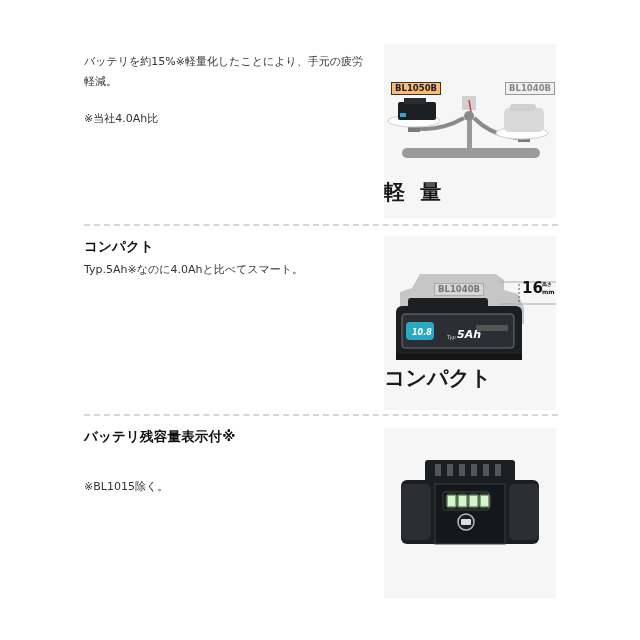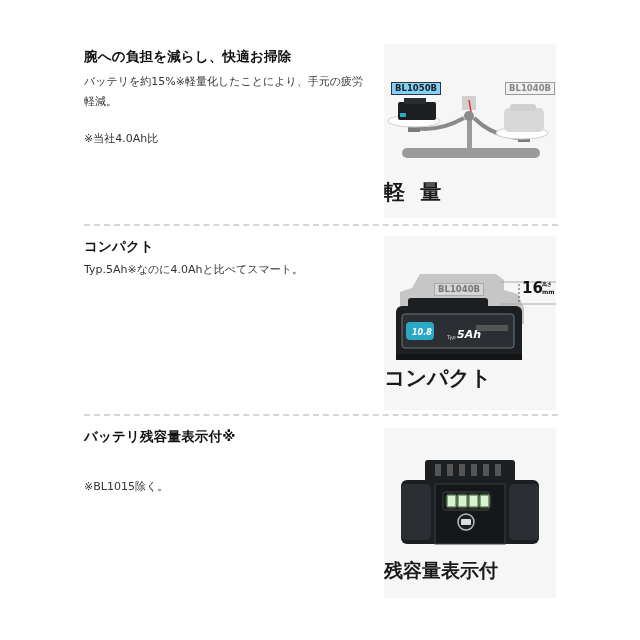--- a/index.html
+++ b/index.html
@@ -11,33 +11,32 @@
     .heading { font-size: 13.5px; font-weight: bold; color: #111; letter-spacing: 0.2px; line-height: 20px; }
     .body-text { font-size: 11px; color: #333; line-height: 20px; margin-top: 6px; }
     .note { font-size: 11px; color: #333; line-height: 18px; margin-top: 18px; }
 
     .panel { position: absolute; left: 300px; width: 172px; background: #f6f6f6; overflow: hidden; }
     .panel-caption { position: absolute; left: 0; right: 0; font-weight: bold; color: #1a1a1a; font-family: "DejaVu Sans", sans-serif; }
 
     .divider { position: absolute; left: 84px; width: 474px; height: 0; border-top: 2px dashed #d6d6d6; }
 
     
-    .model-tag { position: absolute; font-size: 8.5px; font-weight: bold; padding: 0 3px; line-height: 11px; background: #7dd3fc; border: 1px solid #333; color: #222; }
+    .model-tag { position: absolute; font-size: 8.5px; font-weight: bold; padding: 0 3px; line-height: 11px; background: #fdba74; border: 1px solid #333; color: #222; }
     .model-tag.light { color: #888; border-color: #999; background: #f0f0f0; font-weight: bold; }
     .dim-label { position: absolute; font-weight: bold; color: #111; }
 
     
     .led { position: absolute; width: 9px; height: 12px; background: #d8f3d0; border: 1px solid #7fa878; box-shadow: 0 0 3px #bfeab5; }
   </style>
 </head>
 <body>
 
 <div class="section" style="top:44px; height:174px;">
   <div class="text-col" style="top:2px;">
-    <div class="heading">腕への負担を減らし、快適お掃除</div>
     <div class="body-text" style="width:280px;">バッテリを約15%※軽量化したことにより、手元の疲労軽減。</div>
     <div class="note">※当社4.0Ah比</div>
   </div>
 
   <div class="panel" style="top:0; height:174px;">
 
     <div class="model-tag" style="left:7px; top:38px;">BL1050B</div>
     <div class="model-tag light" style="left:121px; top:38px;">BL1040B</div>
 
     <svg width="172" height="130" style="position:absolute; left:0; top:44px;">
@@ -138,15 +137,14 @@
 
       <circle cx="71" cy="76" r="8" fill="#1c1f22" stroke="#bbb" stroke-width="1.5"></circle>
       <rect x="66" y="73" width="10" height="6" rx="1" fill="#ddd"></rect>
     </svg>
 
     <div class="led" style="left:63px; top:67px;"></div>
     <div class="led" style="left:74px; top:67px;"></div>
     <div class="led" style="left:85px; top:67px;"></div>
     <div class="led" style="left:96px; top:67px;"></div>
 
-    <div class="panel-caption" style="top:130px; font-size:19px; letter-spacing:0px;">残容量表示付</div>
   </div>
 </div>
 
 </body></html>

